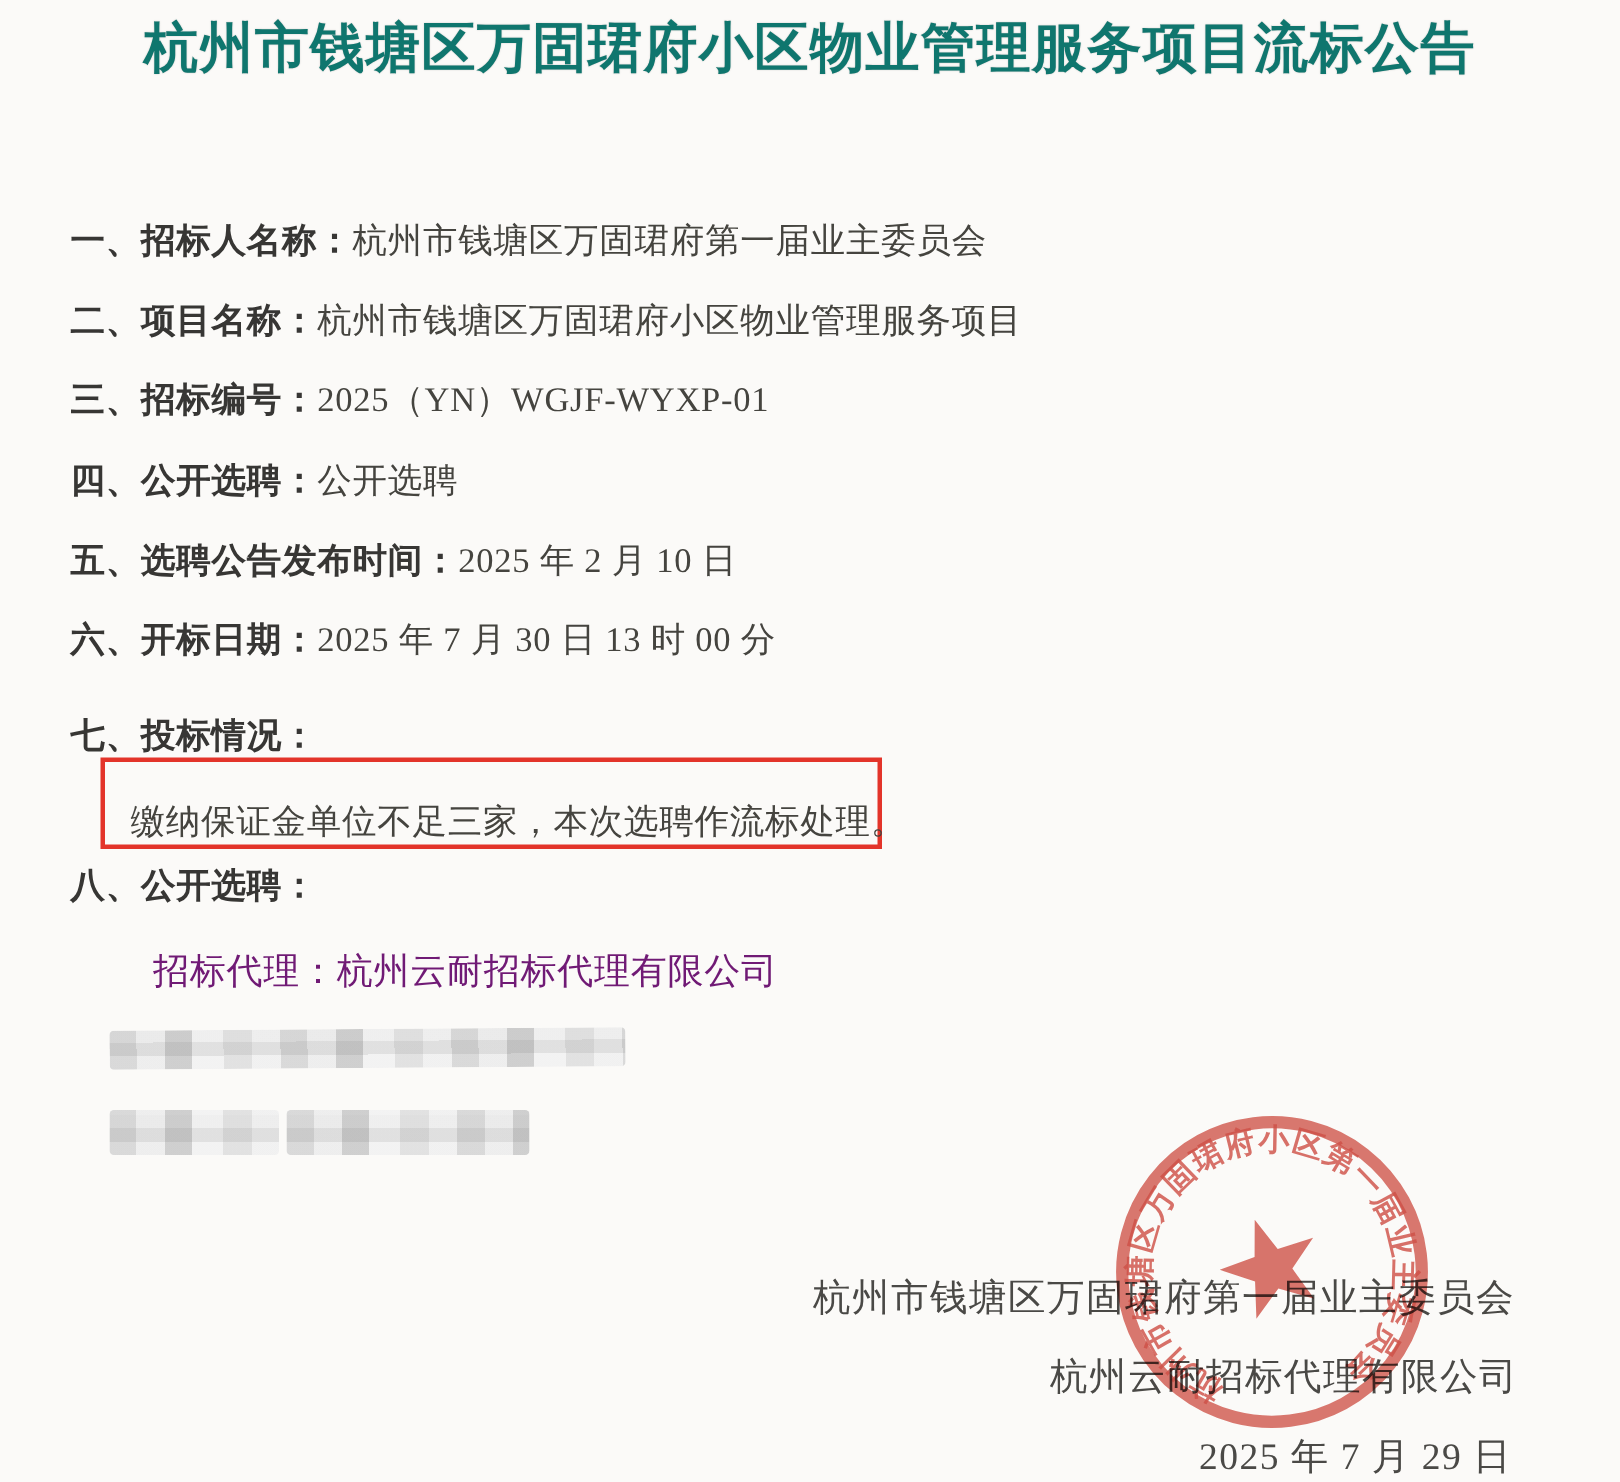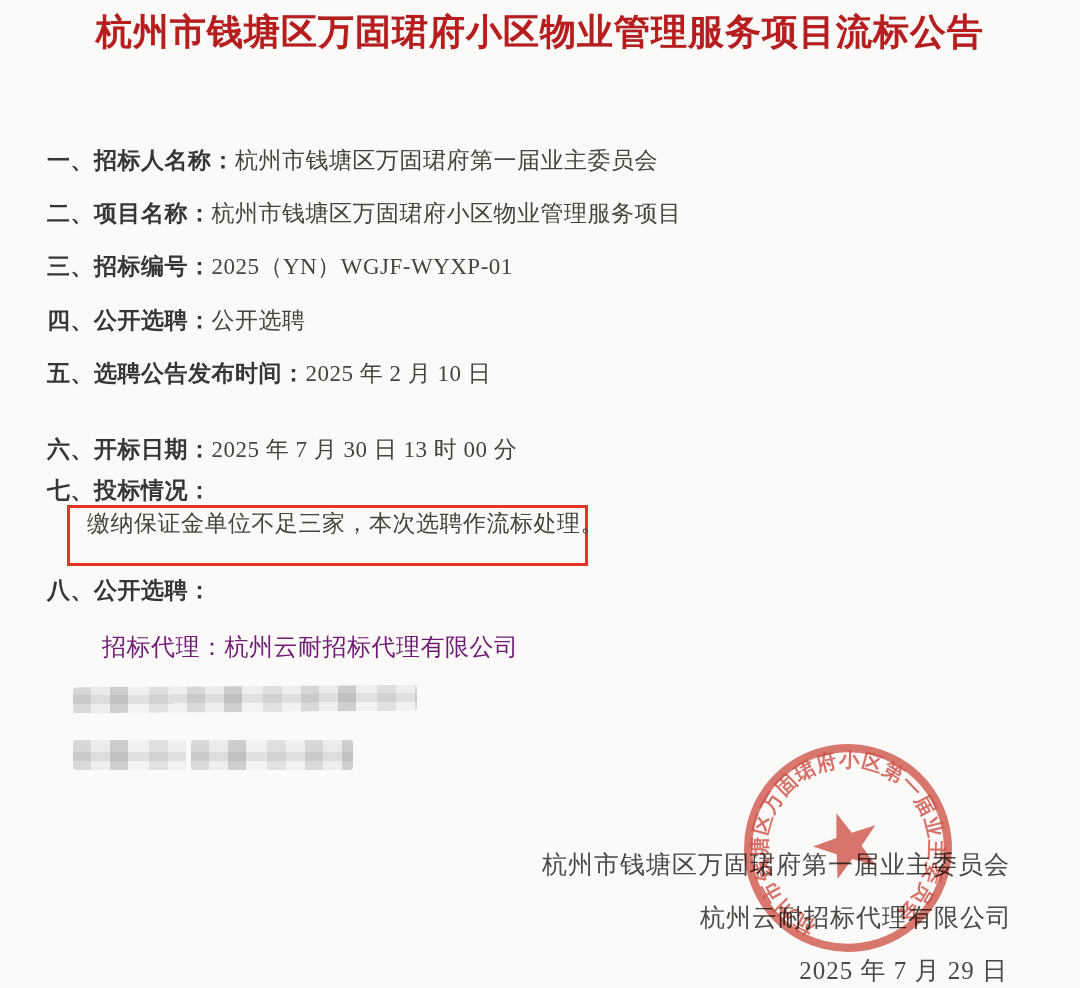--- a/index.html
+++ b/index.html
@@ -6,36 +6,36 @@
   body{
     width:1080px;height:988px;position:relative;overflow:hidden;
     background:#fbfaf8;
     font-family:"Liberation Serif","DejaVu Serif",serif;
     color:var(--text,#3f3e3c);
   }
   .page{position:absolute;inset:0;}
   .doc-title{
     position:absolute;top:8px;left:0;width:1080px;
     text-align:center;font-size:36px;font-weight:bold;
-    letter-spacing:1px;color:#b91c1c;margin:0;
+    letter-spacing:1px;color:#0f766e;margin:0;
     text-shadow:0 0 1px rgba(70,70,70,.35);
   }
   .item{
     position:absolute;left:47px;white-space:nowrap;
     font-size:23px;line-height:26px;
   }
   .item .lbl{font-weight:bold;color:#373634;letter-spacing:.5px;}
   .item .val{font-weight:normal;color:#45443f;letter-spacing:.5px;}
   .item-1{top:148px;} .item-2{top:201px;} .item-3{top:254px;}
-  .item-4{top:308px;} .item-5{top:361px;} .item-6{top:414px;margin-top:23px;}
+  .item-4{top:308px;} .item-5{top:361px;} .item-6{top:414px;}
   .item-7{top:478px;} .item-8{top:578px;}
   .highlight-box{
     position:absolute;left:67px;top:505px;width:515px;height:55px;
     border:3px solid var(--highlight-box,#e3342a);
-    display:flex;align-items:flex-start;box-sizing:content-box;
+    display:flex;align-items:flex-end;box-sizing:content-box;
   }
   .highlight-text{
     padding-left:17px;font-size:23px;color:#45443f;
     letter-spacing:.5px;white-space:nowrap;
   }
   .agent-line{
     position:absolute;left:102px;top:631px;font-size:24px;
     color:#701a75;letter-spacing:.5px;white-space:nowrap;
   }
   .redact{

